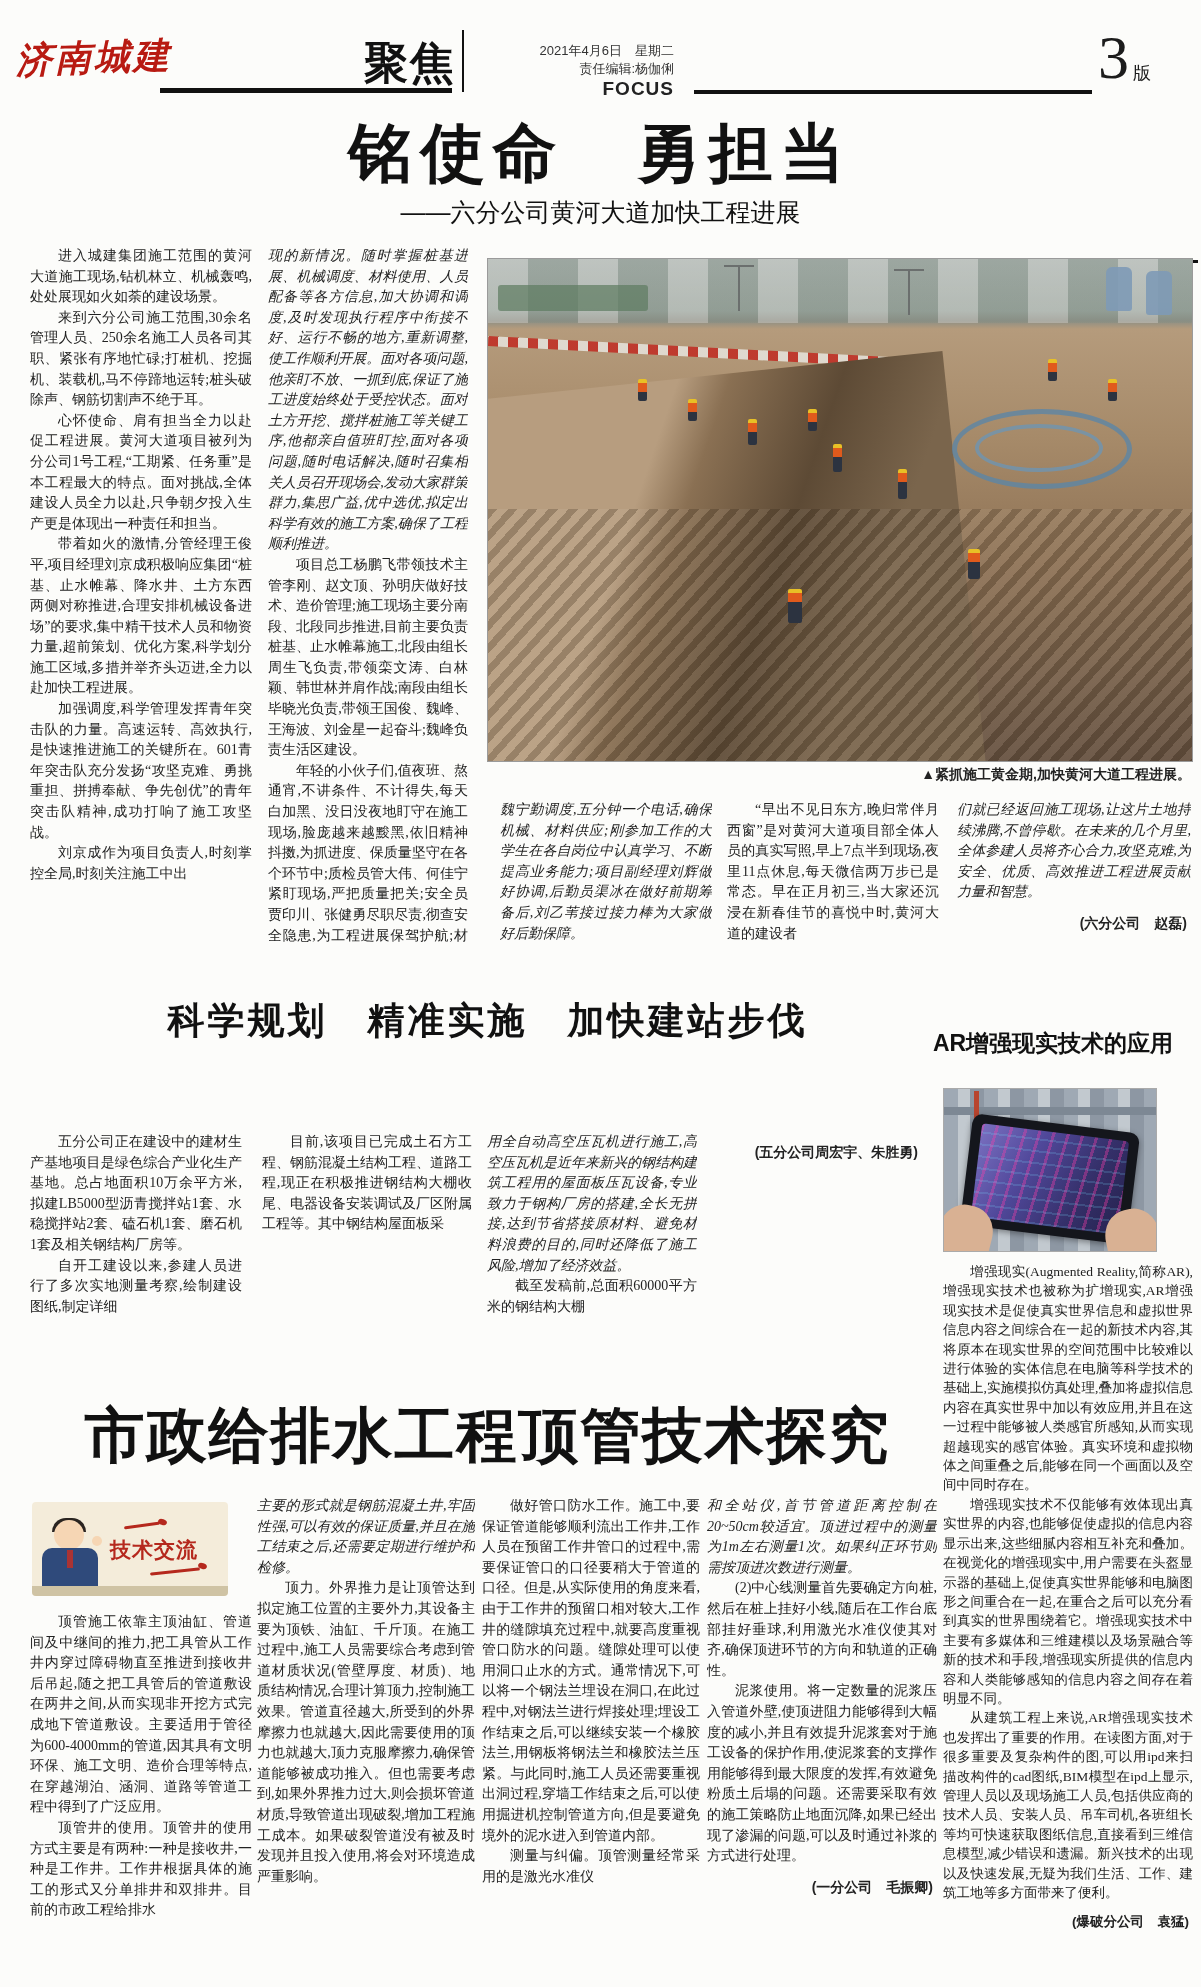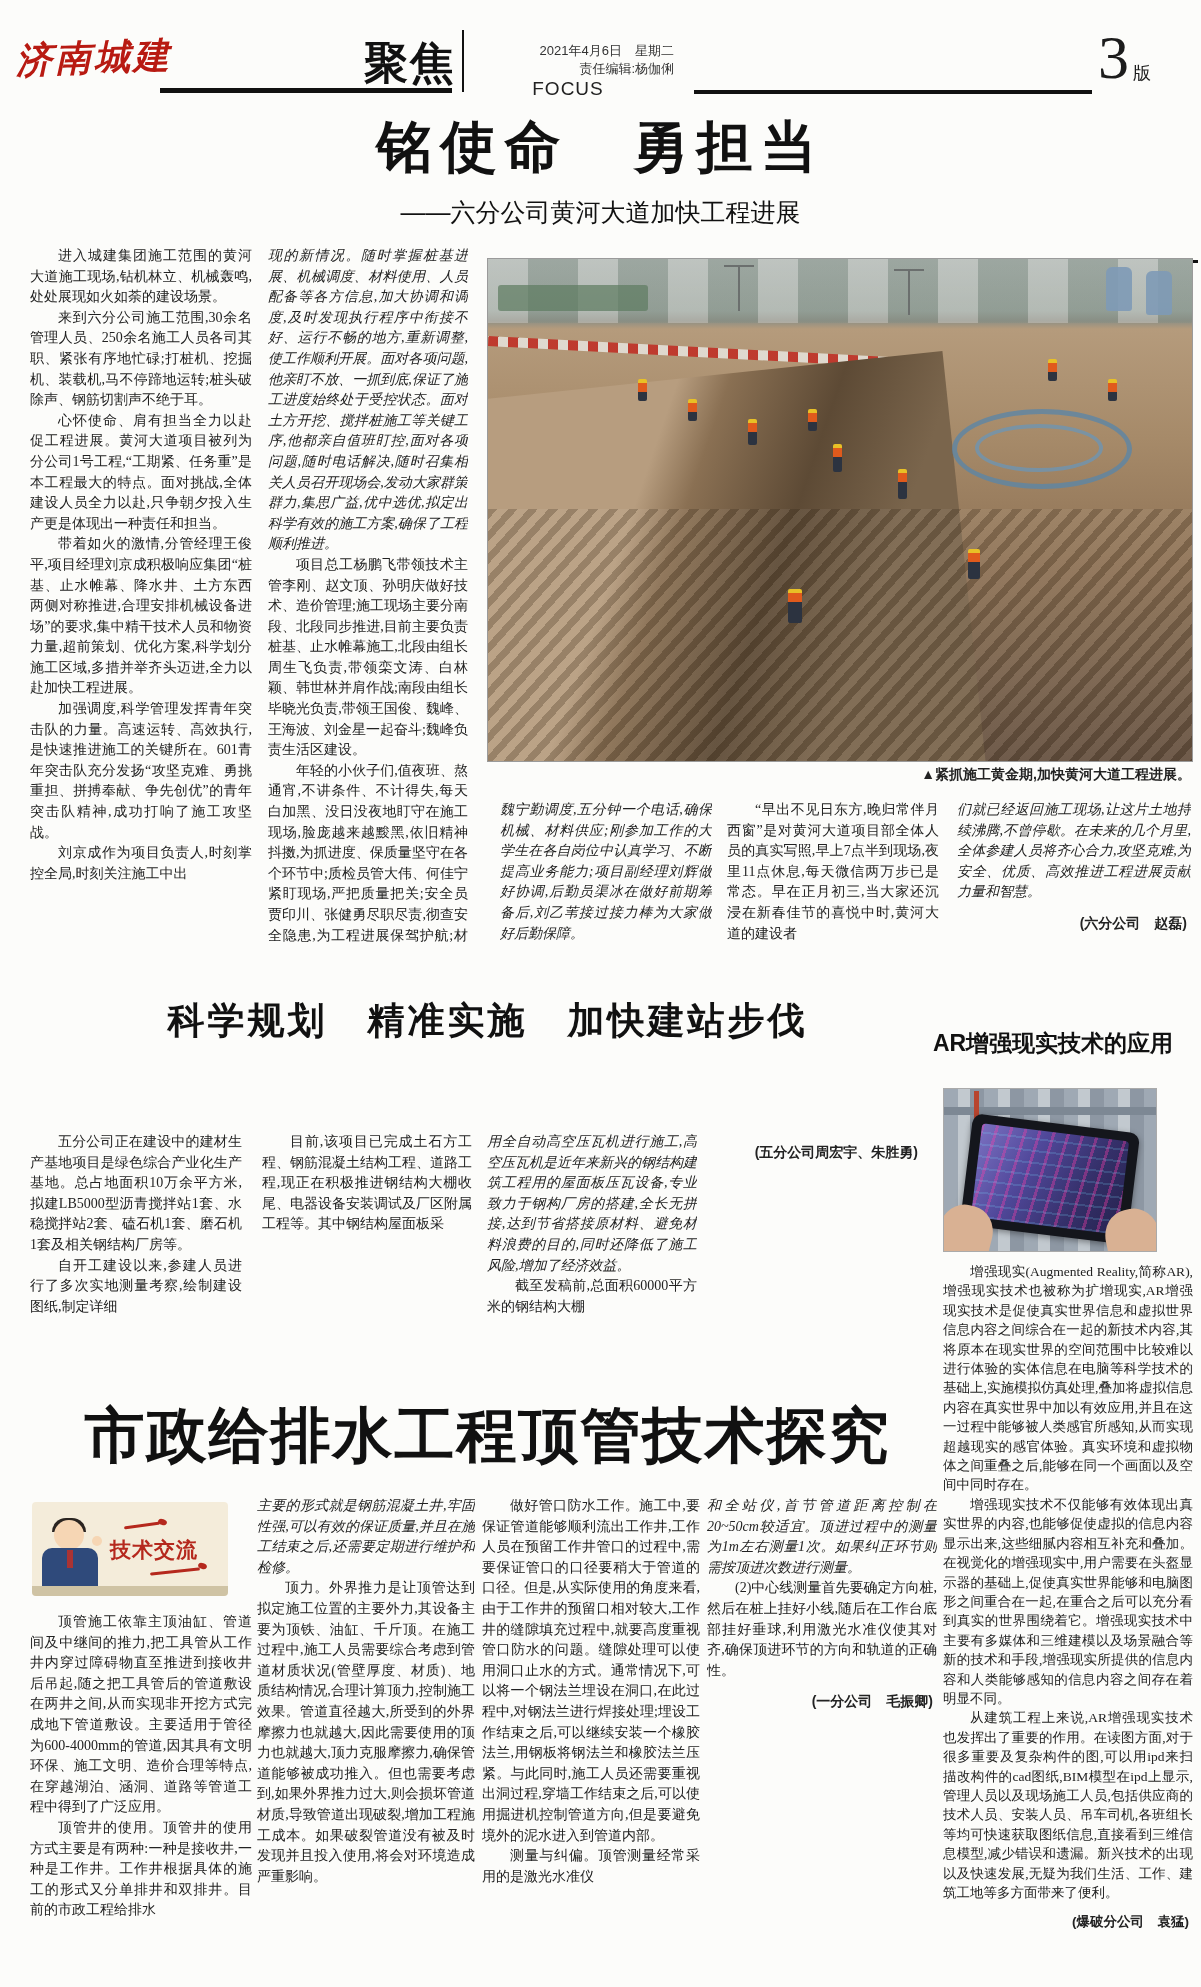--- a/index.html
+++ b/index.html
@@ -9,34 +9,34 @@
   
   .masthead{left:16px;top:34px;font-family:"DejaVu Sans",sans-serif;
     font-size:36px;font-weight:bold;font-style:italic;color:#b81a12;
     letter-spacing:3px;transform:rotate(-2deg);}
   .rule{background:#111;}
   .focus-zh{left:364px;top:34px;font-family:Liberation Sans, sans-serif;
     font-size:44px;font-weight:900;letter-spacing:2px;color:#111;}
   .dateblock{left:462px;top:42px;width:212px;text-align:right;
     font-family:"Liberation Sans","DejaVu Sans",sans-serif;font-size:13px;
     line-height:18px;color:#333;}
-  .focus-en{font-size:19px;letter-spacing:1px;color:#222;margin-top:2px;font-weight:normal;text-align:center;}
+  .focus-en{font-size:19px;letter-spacing:1px;color:#222;margin-top:2px;font-weight:bold;}
   .pagenum{left:1098px;top:26px;width:90px;display:flex;align-items:flex-end;}
   .pagenum .n{font-size:62px;line-height:62px;font-family:"Liberation Serif",serif;}
   .pagenum .b{font-size:18px;line-height:30px;margin-left:4px;}
   
   .col{position:absolute;text-align:justify;font-size:14px;line-height:20.6px;
     overflow:hidden;color:#222;}
   .col p{margin:0;text-indent:2em;}
   .col p.cont{text-indent:0;font-style:italic;}
   .col p.sig{text-indent:0;text-align:right;font-weight:bold;
     font-family:"Liberation Sans","DejaVu Sans",sans-serif;margin-top:10px;padding-right:4px;}
   .headline1{left:0;top:110px;width:1201px;text-align:center;
     font-family:"Liberation Sans","DejaVu Sans",sans-serif;
-    font-size:56px;font-weight:900;letter-spacing:8px;color:#111;}
+    font-size:64px;font-weight:900;letter-spacing:8px;color:#111;}
   .sub1{left:0;top:196px;width:1201px;text-align:center;font-size:25px;
     font-family:"Liberation Sans","DejaVu Sans",sans-serif;color:#111;}
   .headline2{left:30px;top:996px;width:915px;text-align:center;
     font-family:"Liberation Sans","DejaVu Sans",sans-serif;
     font-size:37px;font-weight:900;letter-spacing:3px;color:#111;}
   .headline3{left:30px;top:1396px;width:915px;text-align:center;
     font-family:"Liberation Sans","DejaVu Sans",sans-serif;
     font-size:60px;font-weight:900;letter-spacing:2px;color:#111;}
   .ar-title{left:905px;top:1028px;width:296px;text-align:center;
     font-family:"Liberation Sans","DejaVu Sans",sans-serif;
@@ -229,14 +229,15 @@
   <p class="cont">主要的形式就是钢筋混凝土井,牢固性强,可以有效的保证质量,并且在施工结束之后,还需要定期进行维护和检修。</p>
   <p>顶力。外界推力是让顶管达到拟定施工位置的主要外力,其设备主要为顶铁、油缸、千斤顶。在施工过程中,施工人员需要综合考虑到管道材质状况(管壁厚度、材质)、地质结构情况,合理计算顶力,控制施工效果。管道直径越大,所受到的外界摩擦力也就越大,因此需要使用的顶力也就越大,顶力克服摩擦力,确保管道能够被成功推入。但也需要考虑到,如果外界推力过大,则会损坏管道材质,导致管道出现破裂,增加工程施工成本。如果破裂管道没有被及时发现并且投入使用,将会对环境造成严重影响。</p>
 </div>
 <div class="col" style="left:482px;top:1496px;width:218px;height:492px;">
   <p>做好管口防水工作。施工中,要保证管道能够顺利流出工作井,工作人员在预留工作井管口的过程中,需要保证管口的口径要稍大于管道的口径。但是,从实际使用的角度来看,由于工作井的预留口相对较大,工作井的缝隙填充过程中,就要高度重视管口防水的问题。缝隙处理可以使用洞口止水的方式。通常情况下,可以将一个钢法兰埋设在洞口,在此过程中,对钢法兰进行焊接处理;埋设工作结束之后,可以继续安装一个橡胶法兰,用钢板将钢法兰和橡胶法兰压紧。与此同时,施工人员还需要重视出洞过程,穿墙工作结束之后,可以使用掘进机控制管道方向,但是要避免境外的泥水进入到管道内部。</p>
   <p>测量与纠偏。顶管测量经常采用的是激光水准仪</p>
 </div>
 <div class="col" style="left:707px;top:1496px;width:230px;height:492px;">
   <p class="cont">和全站仪,首节管道距离控制在20~50cm较适宜。顶进过程中的测量为1m左右测量1次。如果纠正环节则需按顶进次数进行测量。</p>
   <p>(2)中心线测量首先要确定方向桩,然后在桩上挂好小线,随后在工作台底部挂好垂球,利用激光水准仪使其对齐,确保顶进环节的方向和轨道的正确性。</p>
+  <p>泥浆使用。将一定数量的泥浆压入管道外壁,使顶进阻力能够得到大幅度的减小,并且有效提升泥浆套对于施工设备的保护作用,使泥浆套的支撑作用能够得到最大限度的发挥,有效避免粉质土后塌的问题。还需要采取有效的施工策略防止地面沉降,如果已经出现了渗漏的问题,可以及时通过补浆的方式进行处理。</p>
   <p class="sig">(一分公司　毛振卿)</p>
 </div>
 
 </body></html>

